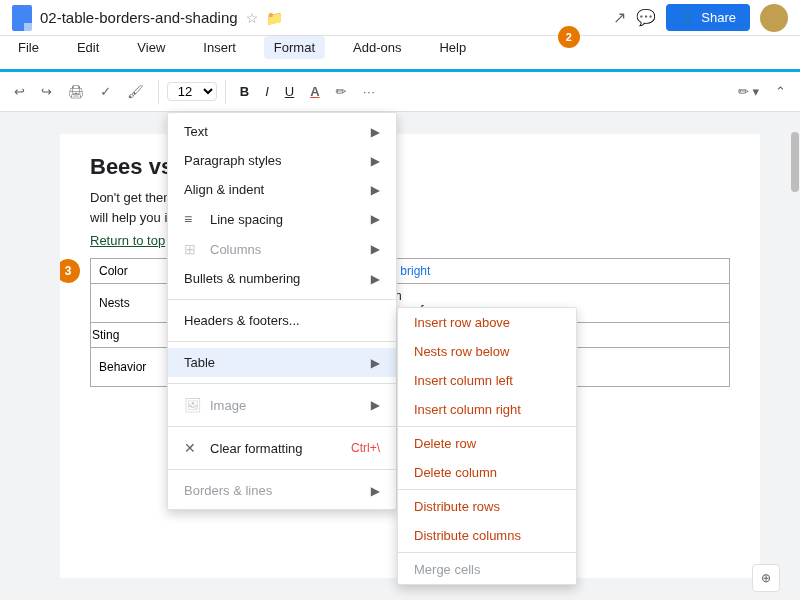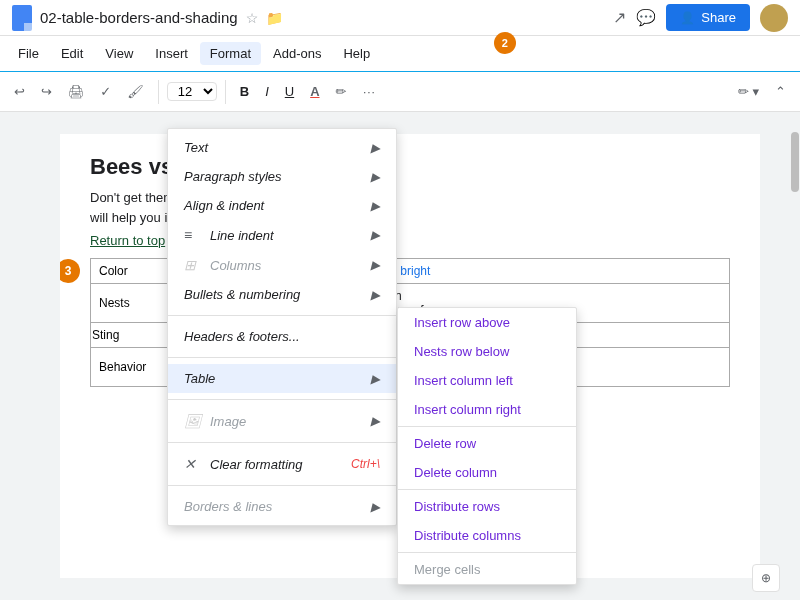--- a/index.html
+++ b/index.html
@@ -18,24 +18,24 @@
     #doc-icon { width: 24px; height: 30px; background: #4285f4; border-radius: 2px; display: flex; align-items: center; justify-content: center; color: white; font-size: 10px; flex-shrink: 0; }
     #title-right { margin-left: auto; display: flex; align-items: center; gap: 8px; }
     #share-btn { background: #1a73e8; color: white; border: none; padding: 6px 14px; border-radius: 4px; font-size: 13px; cursor: pointer; display: flex; align-items: center; gap: 6px; }
     #avatar { width: 28px; height: 28px; border-radius: 50%; background: #a0522d; overflow: hidden; }
 
     
     #menu-bar {
       background: white;
       height: 36px;
       display: flex;
-      align-items: center;
+      align-items: flex-start;
       padding: 0 8px;
-      gap: 2px;
-      border-bottom: 1px solid #0ea5e9;
+      gap: 18px;
+      border-bottom: 3px solid #0ea5e9;
     }
     .menu-item {
       padding: 4px 10px;
       border-radius: 4px;
       cursor: pointer;
       color: #202124;
       font-size: 13px;
     }
     .menu-item.active { background: #e8f0fe; }
 
@@ -125,21 +125,21 @@
       width: 180px;
       z-index: 101;
       border-radius: 2px;
     }
     .submenu-item {
       display: flex;
       align-items: center;
       padding: 7px 16px;
       cursor: pointer;
       font-size: 13px;
-      color: #6d28d9;
+      color: #c2410c;
     }
     .submenu-item.disabled { color: #9aa0a6; cursor: default; }
     .submenu-separator { height: 1px; background: #e0e0e0; margin: 2px 0; }
 
     
     .badge {
       position: absolute;
       width: 24px;
       height: 24px;
       border-radius: 50%;
@@ -274,21 +274,21 @@
       </tr>
       <tr>
         <td style="border:1px solid #aaa;padding:5px 8px;font-size:12px;">Behavior</td>
         <td style="border:1px solid #aaa;padding:5px 8px;font-size:12px;color:#202124;">Not aggressive bu<br>defend the nest</td>
         <td style="border:1px solid #aaa;padding:5px 8px;font-size:12px;color:#202124;">ive and will<br> or not it's</td>
       </tr>
     </tbody>
       </table>
   </div>
 
-  <div id="format-menu" style="position:absolute;top:16px;left:167px;font-style:italic;">
+  <div id="format-menu" style="position:absolute;top:0px;left:167px;">
     <div class="menu-section">
       <div class="dropdown-item">
         <span class="item-left">
             <span>Text</span>
           </span>
         <span class="arrow">▶</span>
       </div>
       <div class="dropdown-item">
         <span class="item-left">
             <span>Paragraph styles</span>
@@ -297,21 +297,21 @@
       </div>
       <div class="dropdown-item">
         <span class="item-left">
             <span>Align &amp; indent</span>
           </span>
         <span class="arrow">▶</span>
       </div>
       <div class="dropdown-item">
         <span class="item-left">
           <span class="item-icon">≡</span>
-          <span>Line indent</span>
+          <span>Line spacing</span>
         </span>
         <span class="arrow">▶</span>
       </div>
       <div class="dropdown-item disabled">
         <span class="item-left">
           <span class="item-icon" style="color:#ccc;">⊞</span>
           <span>Columns</span>
         </span>
         <span class="arrow">▶</span>
       </div>

